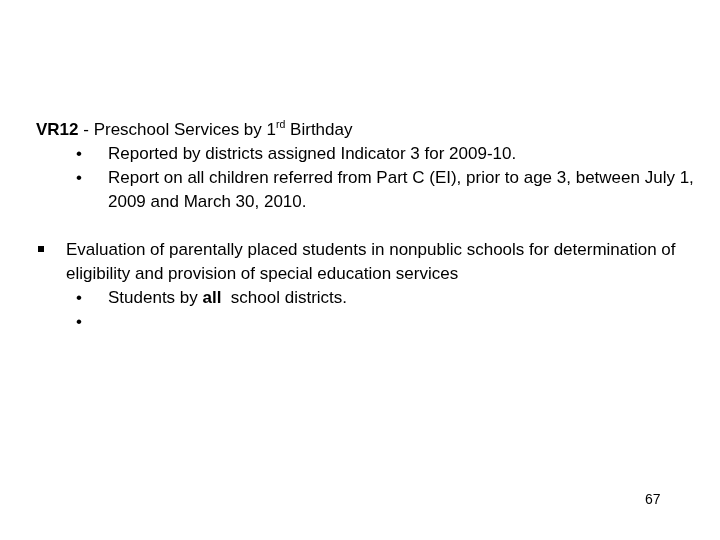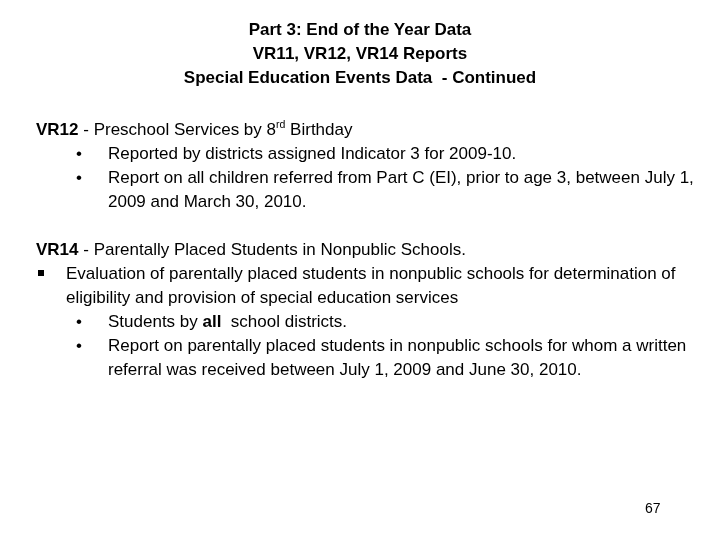--- a/index.html
+++ b/index.html
@@ -111,50 +111,43 @@
   .bold { font-weight: bold; margin-top: 21px; }
 
   
   .page-number {
     position: absolute;
     left: 645px;
     top: 490px;
     font-size: 14px;
     line-height: 18px;
     text-align: left;
-    margin-top: 9px;
   }
 </style>
 </head>
 <body>
 
 <div class="slide">
 
-  <div class="title-block">
-    <div class="title-line">Part 3: End of the Year Data</div>
-    <div class="title-line">VR11, VR12, VR14 Reports</div>
-    <div class="title-line">Special Education Events Data  - Continued</div>
-  </div>
 
   <div class="body-block">
 
-    <div class="lvl0"><span class="lead">VR12</span><span> - Preschool Services by 8</span><sup>rd</sup><span> Birthday</span></div>
+    <div class="lvl0"><span class="lead">VR12</span><span> - Preschool Services by 1</span><sup>rd</sup><span> Birthday</span></div>
 
 
     <div class="lvl2"><span class="marker">•</span><span>Reported by districts assigned Indicator 3 for 2009-10.</span></div>
 
     <div class="lvl2"><span class="marker">•</span><span>Report on all children referred from Part C (EI), prior to age 3, between July 1, 2009 and March 30, 2010.</span></div>
 
     <div class="spacer"></div>
 
-    <div class="lvl0"><span class="lead">VR14</span><span> - Parentally Placed Students in Nonpublic Schools.</span></div>
 
     <div class="lvl1"><span class="marker"><span class="sq"></span></span><span>Evaluation of parentally placed students in nonpublic schools for determination of eligibility and provision of special education services</span></div>
 
     <div class="lvl2"><span class="marker">•</span><span>Students by </span><span class="bold">all</span><span>  school districts.</span></div>
 
-    <div class="lvl2"><span class="marker">•</span><span>Report on parentally placed students in nonpublic schools for whom a written referral was received between July 1, 2009 and June 30, 2010.</span></div>
+    <div class="lvl2"><span class="marker">•</span></div>
 
   </div>
 
   <div class="page-number">67</div>
 
 </div>
 
 </body></html>

